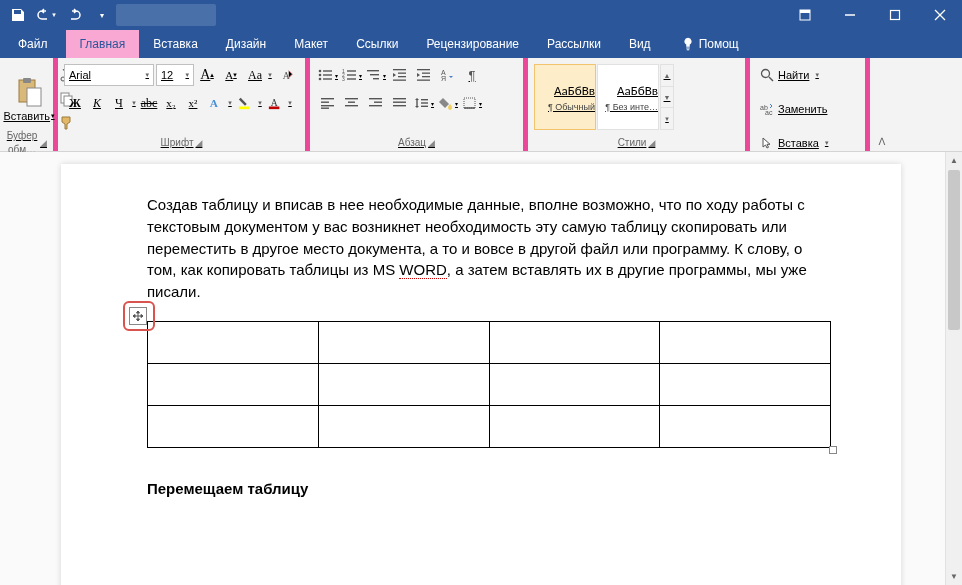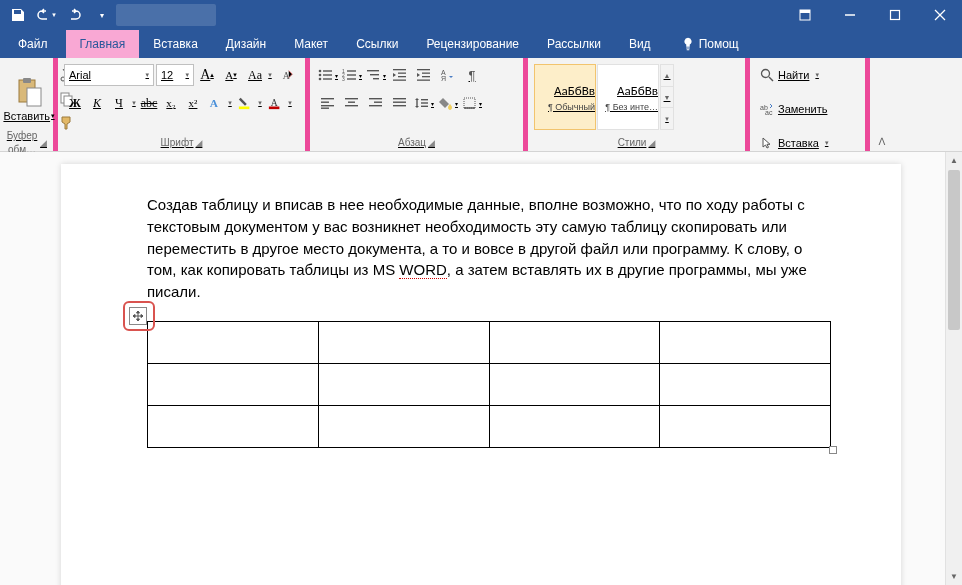--- a/index.html
+++ b/index.html
@@ -522,20 +522,21 @@
               <td></td>
               <td></td>
               <td></td>
               <td></td>
             </tr>
       </tbody>
         </table>
       <div class="resize-handle"></div>
     </div>
 
+    <p class="h2">Перемещаем таблицу</p>
   </div>
 
   <div class="vscroll">
     <div class="vscroll-btn">▲</div>
     <div class="vscroll-thumb"></div>
     <div class="vscroll-btn" style="position:absolute;bottom:0;width:100%">▼</div>
   </div>
 </div>
 
 </body></html>

